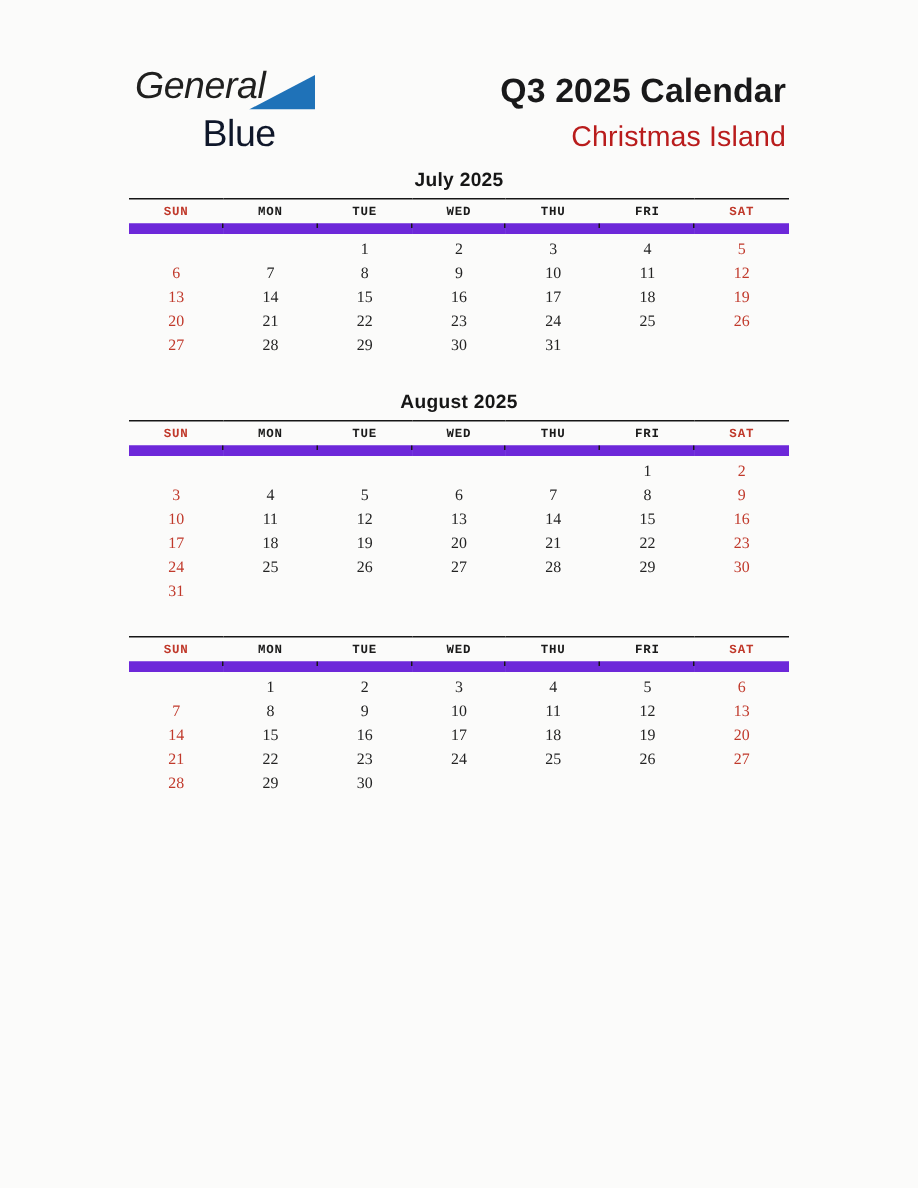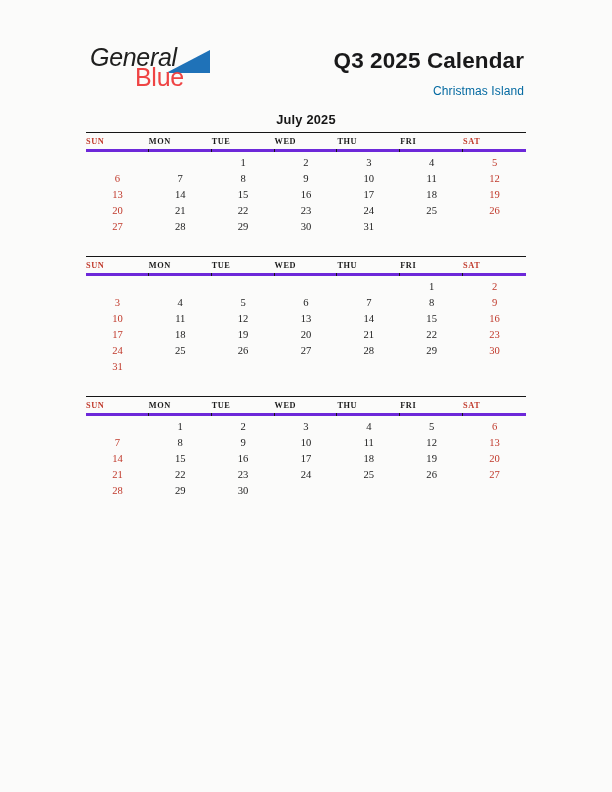--- a/index.html
+++ b/index.html
@@ -57,25 +57,25 @@
     position: absolute;
     left: 76px;
     top: 6px;
     width: 44px;
     height: 23px;
   }
   .logo-triangle svg { display: block; }
   .logo-blue {
     position: absolute;
     left: 45px;
-    top: 20px;
+    top: 32px;
     font-family: "Liberation Sans", sans-serif;
     font-size: 25px;
     font-weight: 400;
-    color: #ef4444;
+    color: #0f172a;
     letter-spacing: -0.3px;
     line-height: 26px;
     white-space: nowrap;
   }
 
   .title-block {
     position: absolute;
     right: 88px;
     top: 48px;
     text-align: right;
@@ -87,23 +87,23 @@
     font-weight: 700;
     color: #19191a;
     letter-spacing: 0.1px;
     line-height: 26px;
     white-space: nowrap;
     text-align: right;
   }
   .subtitle {
     margin-top: 8px;
     font-family: "Liberation Sans", sans-serif;
-    font-size: 12px;
+    font-size: 19px;
     font-weight: 400;
-    color: #0369a1;
+    color: #b91c1c;
     letter-spacing: 0.1px;
     line-height: 19px;
     white-space: nowrap;
   }
 
   
   .months {
     position: absolute;
     left: 0;
     top: 112px;
@@ -128,30 +128,30 @@
     padding-bottom: 4px;
   }
 
   table.cal {
     width: 440px;
     border-collapse: collapse;
     table-layout: fixed;
   }
 
   table.cal thead tr.dow th {
-    font-family: Liberation Serif, serif;
+    font-family: Liberation Mono, monospace;
     font-size: 8.3px;
     font-weight: 700;
     letter-spacing: 0.55px;
     color: #1a1a1a;
-    text-align: left;
+    text-align: center;
     height: 16px;
     vertical-align: middle;
     border-top: 1px solid #161616;
-    border-bottom: 3px solid #6d28d9;
+    border-bottom: 7px solid #6d28d9;
     padding: 0;
     position: relative;
   }
   table.cal thead tr.dow th.weekend {
     color: #c0392b;
   }
   
   table.cal thead tr.dow th::after {
     content: "";
     position: absolute;
@@ -256,20 +256,92 @@
               <td>24</td>
               <td>25</td>
               <td class="weekend">26</td>
             </tr>
             <tr>
               <td class="weekend">27</td>
               <td>28</td>
               <td>29</td>
               <td>30</td>
               <td>31</td>
+              <td class="empty"></td>
+              <td class="weekend empty"></td>
+            </tr>
+          </tbody>
+        </table>
+      </div>
+      <div class="month">
+        <div class="month-title">August 2025</div>
+        <table class="cal">
+          <thead>
+            <tr class="dow">
+              <th class="weekend">SUN</th>
+              <th>MON</th>
+              <th>TUE</th>
+              <th>WED</th>
+              <th>THU</th>
+              <th>FRI</th>
+              <th class="weekend">SAT</th>
+            </tr>
+          </thead>
+          <tbody>
+            <tr>
+              <td class="weekend empty"></td>
+              <td class="empty"></td>
+              <td class="empty"></td>
+              <td class="empty"></td>
+              <td class="empty"></td>
+              <td>1</td>
+              <td class="weekend">2</td>
+            </tr>
+            <tr>
+              <td class="weekend">3</td>
+              <td>4</td>
+              <td>5</td>
+              <td>6</td>
+              <td>7</td>
+              <td>8</td>
+              <td class="weekend">9</td>
+            </tr>
+            <tr>
+              <td class="weekend">10</td>
+              <td>11</td>
+              <td>12</td>
+              <td>13</td>
+              <td>14</td>
+              <td>15</td>
+              <td class="weekend">16</td>
+            </tr>
+            <tr>
+              <td class="weekend">17</td>
+              <td>18</td>
+              <td>19</td>
+              <td>20</td>
+              <td>21</td>
+              <td>22</td>
+              <td class="weekend">23</td>
+            </tr>
+            <tr>
+              <td class="weekend">24</td>
+              <td>25</td>
+              <td>26</td>
+              <td>27</td>
+              <td>28</td>
+              <td>29</td>
+              <td class="weekend">30</td>
+            </tr>
+            <tr>
+              <td class="weekend">31</td>
+              <td class="empty"></td>
+              <td class="empty"></td>
+              <td class="empty"></td>
+              <td class="empty"></td>
               <td class="empty"></td>
               <td class="weekend empty"></td>
             </tr>
           </tbody>
         </table>
       </div>
       <div class="month">
         <table class="cal">
           <thead>
             <tr class="dow">
@@ -278,91 +350,20 @@
               <th>TUE</th>
               <th>WED</th>
               <th>THU</th>
               <th>FRI</th>
               <th class="weekend">SAT</th>
             </tr>
           </thead>
           <tbody>
             <tr>
               <td class="weekend empty"></td>
-              <td class="empty"></td>
-              <td class="empty"></td>
-              <td class="empty"></td>
-              <td class="empty"></td>
-              <td>1</td>
-              <td class="weekend">2</td>
-            </tr>
-            <tr>
-              <td class="weekend">3</td>
-              <td>4</td>
-              <td>5</td>
-              <td>6</td>
-              <td>7</td>
-              <td>8</td>
-              <td class="weekend">9</td>
-            </tr>
-            <tr>
-              <td class="weekend">10</td>
-              <td>11</td>
-              <td>12</td>
-              <td>13</td>
-              <td>14</td>
-              <td>15</td>
-              <td class="weekend">16</td>
-            </tr>
-            <tr>
-              <td class="weekend">17</td>
-              <td>18</td>
-              <td>19</td>
-              <td>20</td>
-              <td>21</td>
-              <td>22</td>
-              <td class="weekend">23</td>
-            </tr>
-            <tr>
-              <td class="weekend">24</td>
-              <td>25</td>
-              <td>26</td>
-              <td>27</td>
-              <td>28</td>
-              <td>29</td>
-              <td class="weekend">30</td>
-            </tr>
-            <tr>
-              <td class="weekend">31</td>
-              <td class="empty"></td>
-              <td class="empty"></td>
-              <td class="empty"></td>
-              <td class="empty"></td>
-              <td class="empty"></td>
-              <td class="weekend empty"></td>
-            </tr>
-          </tbody>
-        </table>
-      </div>
-      <div class="month">
-        <table class="cal">
-          <thead>
-            <tr class="dow">
-              <th class="weekend">SUN</th>
-              <th>MON</th>
-              <th>TUE</th>
-              <th>WED</th>
-              <th>THU</th>
-              <th>FRI</th>
-              <th class="weekend">SAT</th>
-            </tr>
-          </thead>
-          <tbody>
-            <tr>
-              <td class="weekend empty"></td>
               <td>1</td>
               <td>2</td>
               <td>3</td>
               <td>4</td>
               <td>5</td>
               <td class="weekend">6</td>
             </tr>
             <tr>
               <td class="weekend">7</td>
               <td>8</td>

